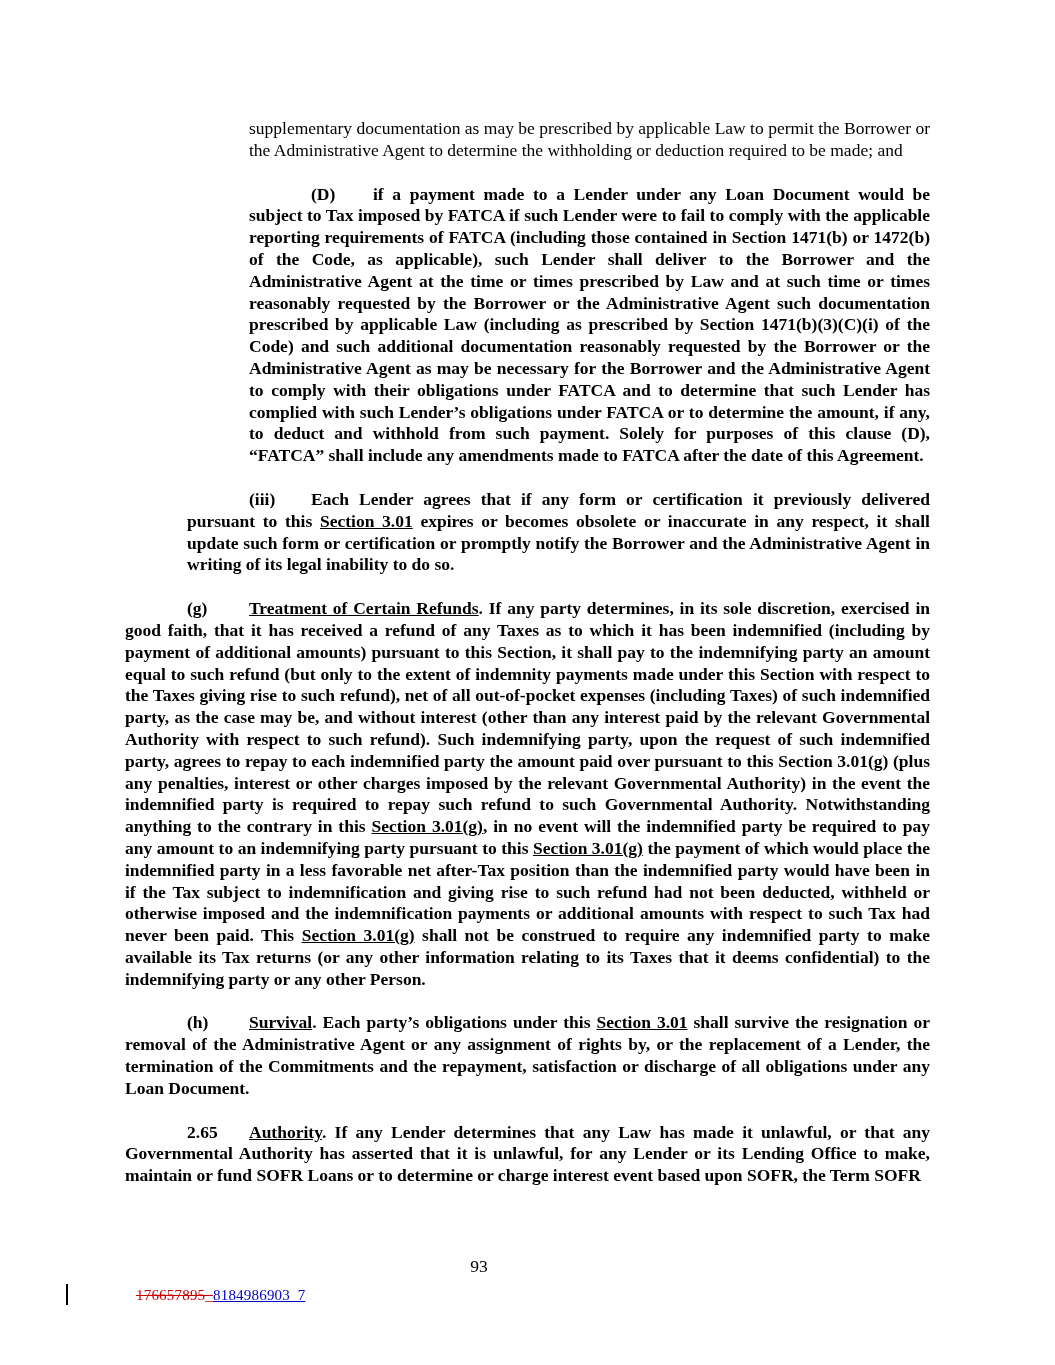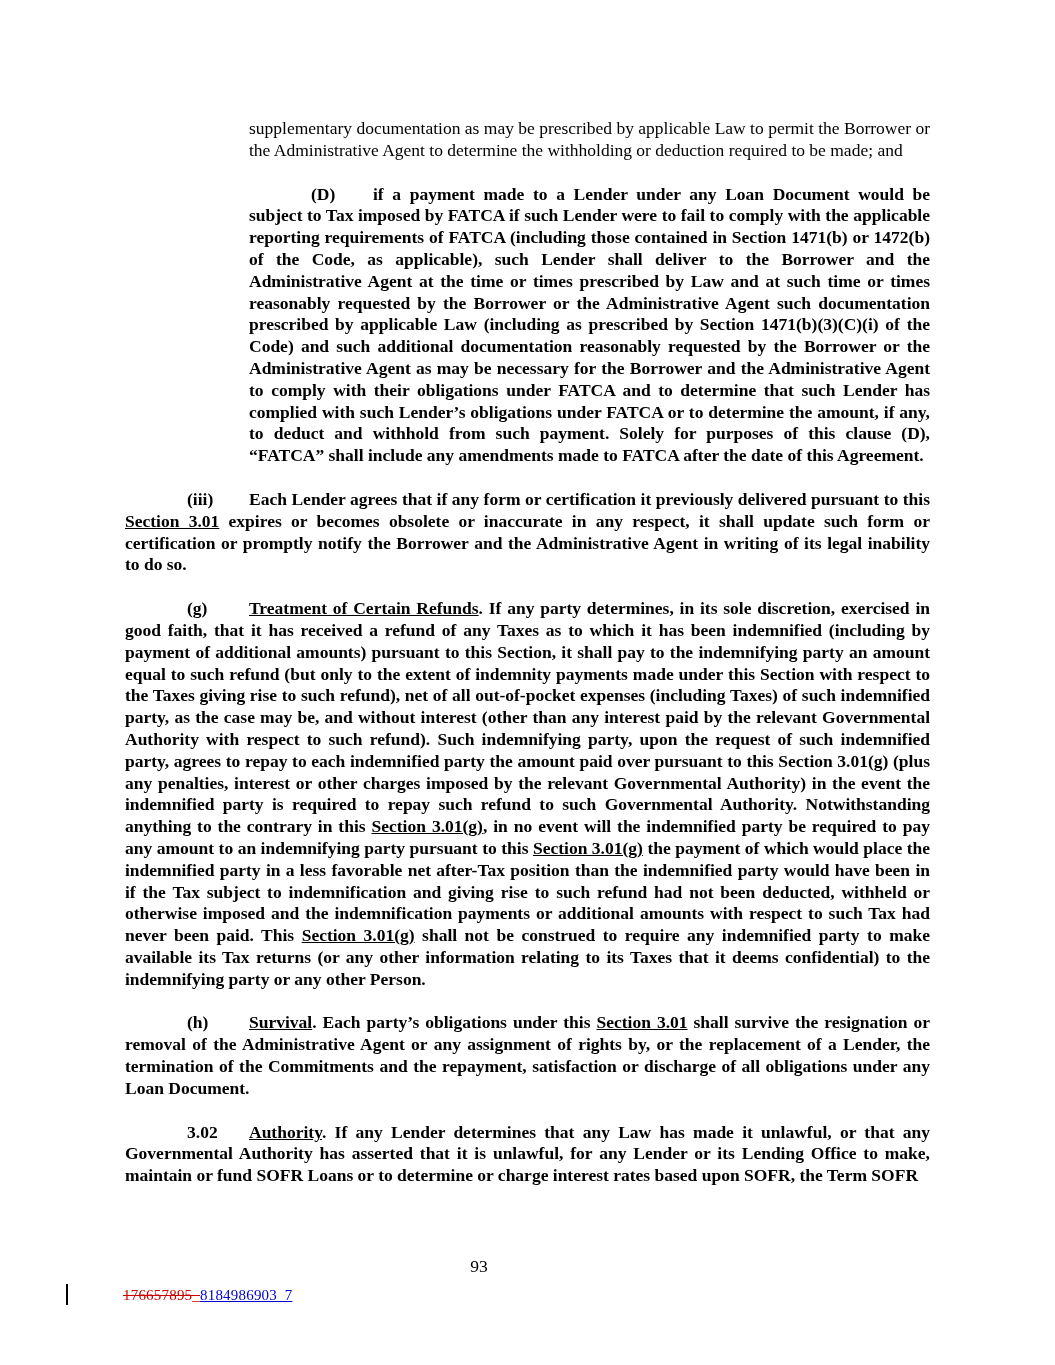--- a/index.html
+++ b/index.html
@@ -22,21 +22,21 @@
     left: 125px;
     width: 805px;
   }
   .para {
     margin: 0 0 22px 0;
     text-align: justify;
     font-size: 17.5px;
     line-height: 21.8px;
   }
   .indent2 { margin-left: 124px; }
-  .indent1 { }
+  .indent1 { margin-left: 62px; }
   .fi { text-indent: 62px; font-weight: bold; }
   .label {
     display: inline-block;
     min-width: 62px;
     text-indent: 0;
   }
   .u { text-decoration: underline; }
   .page-number {
     position: absolute;
     top: 1256px;
@@ -48,21 +48,21 @@
   .change-bar {
     position: absolute;
     left: 66px;
     top: 1284px;
     width: 2px;
     height: 21px;
     background: #000000;
   }
   .doc-id {
     position: absolute;
-    left: 123px;
+    left: 136px;
     top: 1287px;
     font-size: 15px;
     letter-spacing: 0.2px;
   }
   .del {
     color: var(--del-color, #cc0000);
     text-decoration: line-through;
   }
   .ins {
     color: var(--ins-color, #0000cc);
@@ -78,21 +78,21 @@
     <p class="para indent2"><span>supplementary documentation as may be prescribed by applicable Law to permit the Borrower or the Administrative Agent to determine the withholding or deduction required to be made; and</span></p>
 
     <p class="para indent2 fi"><span class="label">(D)</span><span>if a payment made to a Lender under any Loan Document would be subject to Tax imposed by FATCA if such Lender were to fail to comply with the applicable reporting requirements of FATCA (including those contained in Section 1471(b) or 1472(b) of the Code, as applicable), such Lender shall deliver to the Borrower and the Administrative Agent at the time or times prescribed by Law and at such time or times reasonably requested by the Borrower or the Administrative Agent such documentation prescribed by applicable Law (including as prescribed by Section 1471(b)(3)(C)(i) of the Code) and such additional documentation reasonably requested by the Borrower or the Administrative Agent as may be necessary for the Borrower and the Administrative Agent to comply with their obligations under FATCA and to determine that such Lender has complied with such Lender’s obligations under FATCA or to determine the amount, if any, to deduct and withhold from such payment.  Solely for purposes of this clause (D), “FATCA” shall include any amendments made to FATCA after the date of this Agreement.</span></p>
 
     <p class="para indent1 fi"><span class="label">(iii)</span><span>Each Lender agrees that if any form or certification it previously delivered pursuant to this </span><span class="u">Section 3.01</span><span> expires or becomes obsolete or inaccurate in any respect, it shall update such form or certification or promptly notify the Borrower and the Administrative Agent in writing of its legal inability to do so.</span></p>
 
     <p class="para fi"><span class="label">(g)</span><span class="u">Treatment of Certain Refunds</span><span>.  If any party determines, in its sole discretion, exercised in good faith, that it has received a refund of any Taxes as to which it has been indemnified (including by payment of additional amounts) pursuant to this Section, it shall pay to the indemnifying party an amount equal to such refund (but only to the extent of indemnity payments made under this Section with respect to the Taxes giving rise to such refund), net of all out-of-pocket expenses (including Taxes) of such indemnified party, as the case may be, and without interest (other than any interest paid by the relevant Governmental Authority with respect to such refund).  Such indemnifying party, upon the request of such indemnified party, agrees to repay to each indemnified party the amount paid over pursuant to this Section 3.01(g) (plus any penalties, interest or other charges imposed by the relevant Governmental Authority) in the event the indemnified party is required to repay such refund to such Governmental Authority.  Notwithstanding anything to the contrary in this </span><span class="u">Section 3.01(g)</span><span>, in no event will the indemnified party be required to pay any amount to an indemnifying party pursuant to this </span><span class="u">Section 3.01(g)</span><span> the payment of which would place the indemnified party in a less favorable net after-Tax position than the indemnified party would have been in if the Tax subject to indemnification and giving rise to such refund had not been deducted, withheld or otherwise imposed and the indemnification payments or additional amounts with respect to such Tax had never been paid.  This </span><span class="u">Section 3.01(g)</span><span> shall not be construed to require any indemnified party to make available its Tax returns (or any other information relating to its Taxes that it deems confidential) to the indemnifying party or any other Person.</span></p>
 
     <p class="para fi"><span class="label">(h)</span><span class="u">Survival</span><span>.  Each party’s obligations under this </span><span class="u">Section 3.01</span><span> shall survive the resignation or removal of the Administrative Agent or any assignment of rights by, or the replacement of a Lender, the termination of the Commitments and the repayment, satisfaction or discharge of all obligations under any Loan Document.</span></p>
 
-    <p class="para fi"><span class="label">3.02</span><span class="u">Authority</span><span>.  If any Lender determines that any Law has made it unlawful, or that any Governmental Authority has asserted that it is unlawful, for any Lender or its Lending Office to make, maintain or fund SOFR Loans or to determine or charge interest rates based upon SOFR, the Term SOFR</span></p>
+    <p class="para fi"><span class="label">2.65</span><span class="u">Authority</span><span>.  If any Lender determines that any Law has made it unlawful, or that any Governmental Authority has asserted that it is unlawful, for any Lender or its Lending Office to make, maintain or fund SOFR Loans or to determine or charge interest event based upon SOFR, the Term SOFR</span></p>
   </main>
 
   <div class="page-number">93</div>
 
   <div class="change-bar"></div>
 
   <div class="doc-id"><span class="del">176657895_</span><span class="ins">8184986903_7</span></div>
 
 </div>
 

